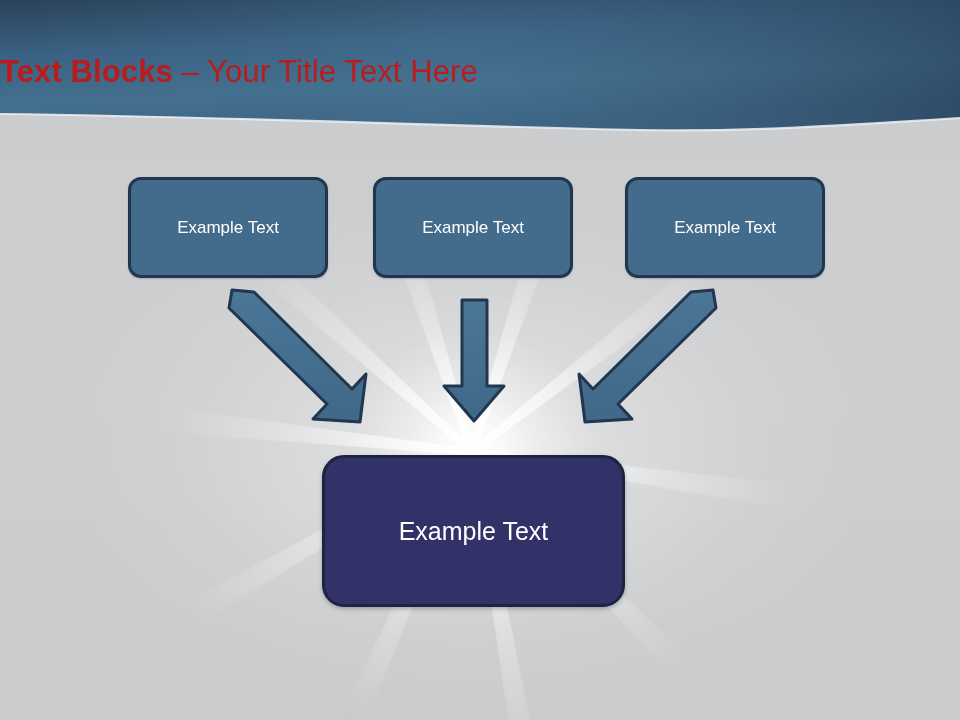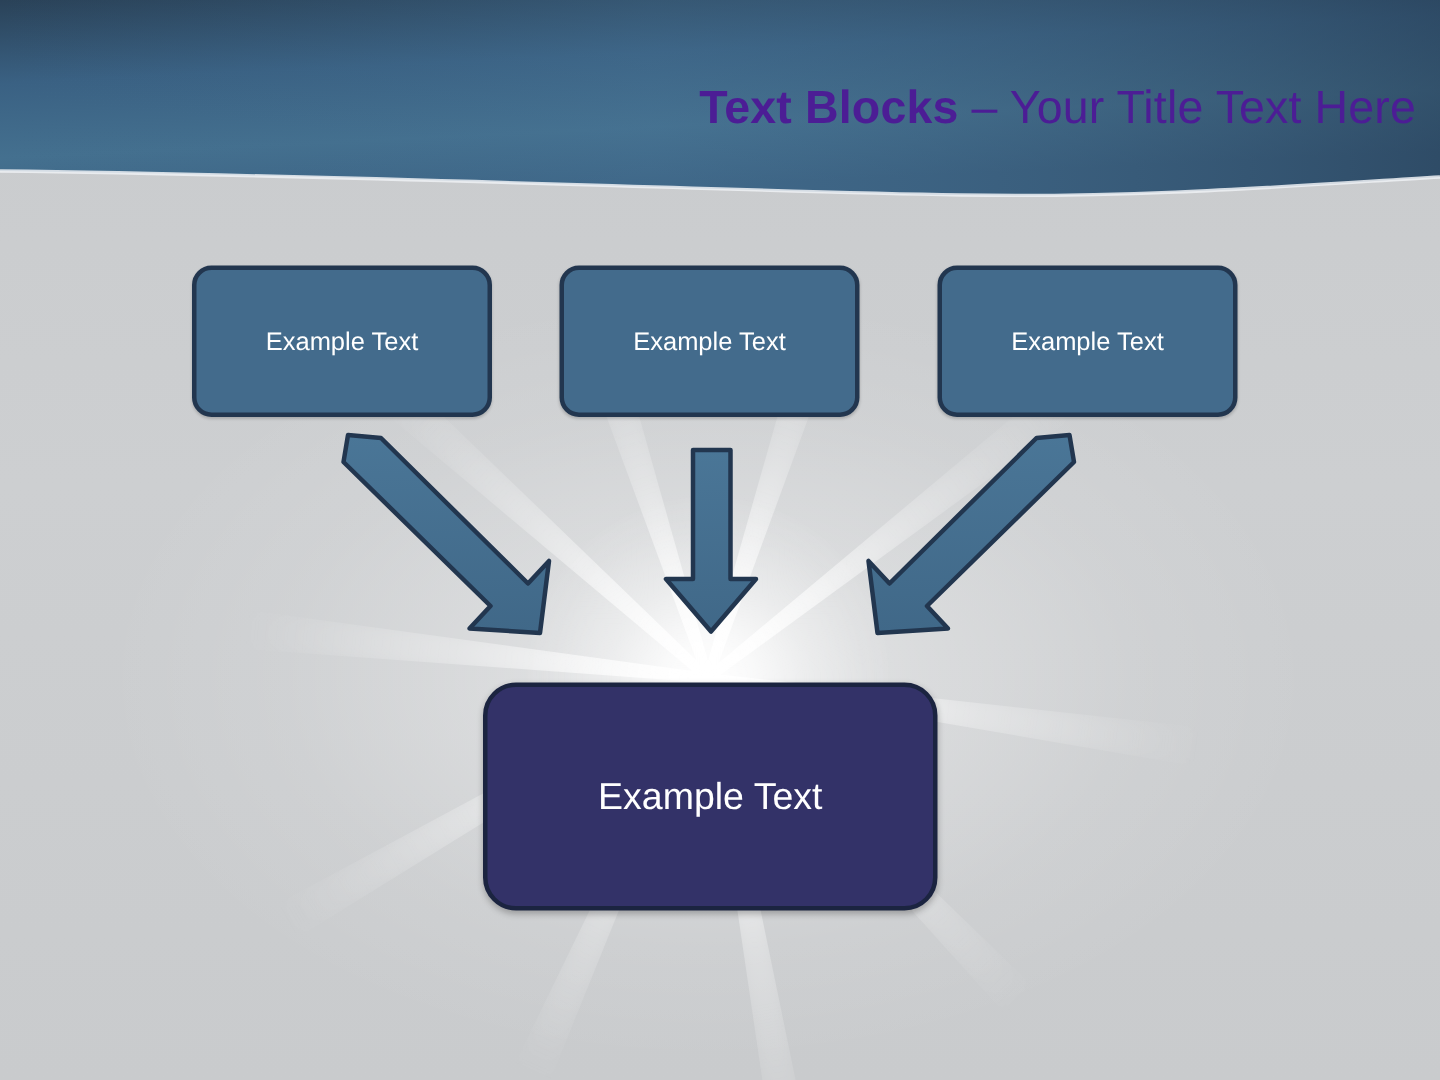--- a/index.html
+++ b/index.html
@@ -83,22 +83,22 @@
     width: 960px;
     height: 150px;
   }
   .header-band svg { display: block; }
 
   .title {
     position: absolute;
     left: 0;
     top: 52px;
     width: 944px;
-    text-align: right;
-    color: #4c1d95;
+    text-align: left;
+    color: #b91c1c;
     font-size: 31px;
     line-height: 40px;
     letter-spacing: 0.1px;
     white-space: nowrap;
   }
   .title .strong { font-weight: bold; }
   .title .light  { font-weight: normal; }
 
   
   .tbox {

